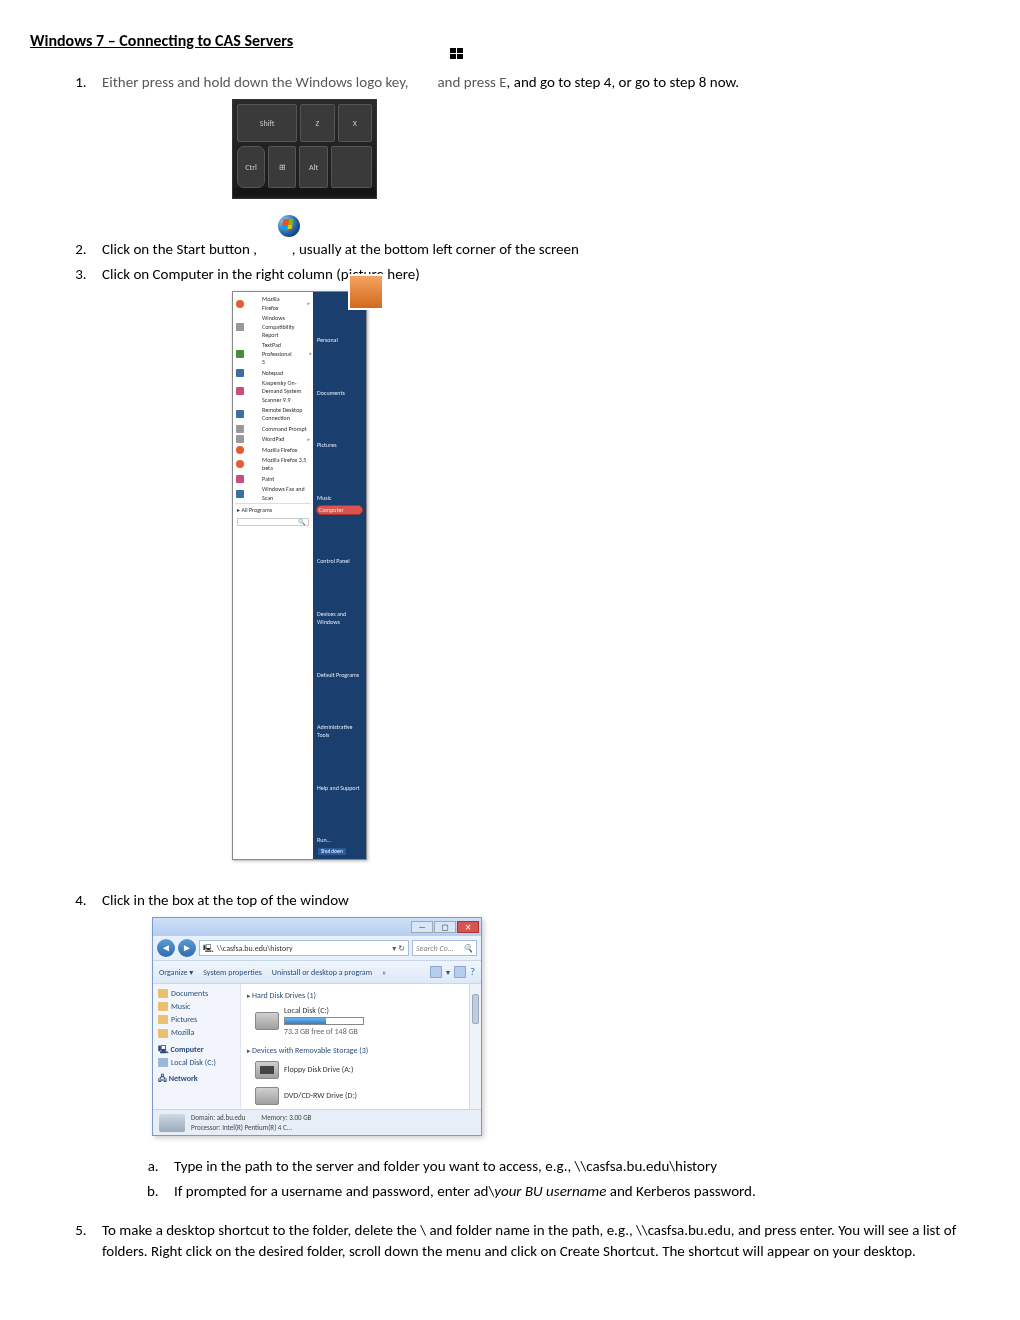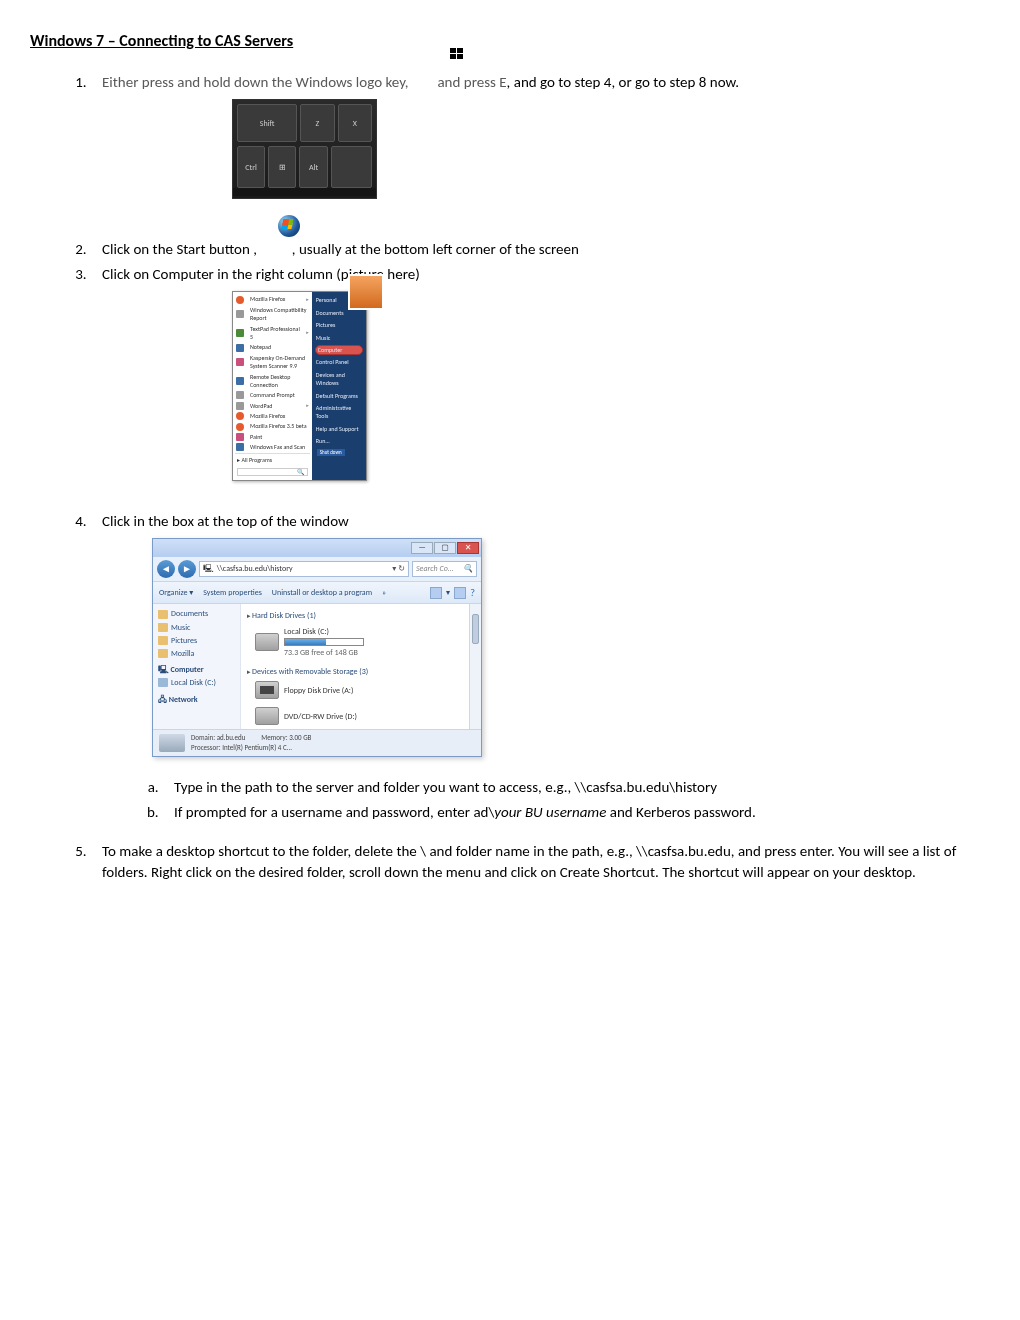--- a/index.html
+++ b/index.html
@@ -50,21 +50,21 @@
   .kbd-img .krow.top { top:4px; height:38px;}
   .kbd-img .krow.bot { top:46px; height:42px;}
   .kbd-img .key {
     background:#3a3a3a; border:1px solid #555; border-radius:2px;
     display:flex; align-items:center; justify-content:center;
     color:#ccc; font-size:8px;
   }
   .kbd-img .key.shift{flex:1.8;}
   .kbd-img .key.z{flex:1;}
   .kbd-img .key.x{flex:1;}
-  .kbd-img .key.ctrl{flex:1;}
+  .kbd-img .key.ctrl{flex:1;border-radius:7px;}
   .kbd-img .key.win{flex:1;}
   .kbd-img .key.alt{flex:1;}
   .kbd-img .key.sp{flex:1.5;}
   .kbd-img .space{position:absolute;bottom:2px;left:0;right:0;height:8px;background:#151515;}
   .win-logo-tiny {
     display:inline-block;width:14px;height:12px;vertical-align:middle;position:relative;
   }
   .win-logo-tiny .q{position:absolute;width:6px;height:5px;background:#000;}
   .win-logo-tiny .q1{left:0;top:0;}
   .win-logo-tiny .q2{left:7px;top:0;}
@@ -85,28 +85,28 @@
     transform:skewX(-10deg);
   }
   
   .startmenu {
     width:135px;border:1px solid #888;background:#fff;font-size:6px;
     box-shadow:1px 1px 3px rgba(0,0,0,.3);
   }
   .startmenu .frame{display:flex;}
   .startmenu .leftp{width:80px;background:#fff;padding:2px;}
   .startmenu .rightp{width:55px;background:#1a3e6e;color:#fff;padding:2px 3px;position:relative;}
-  .startmenu .pi{display:flex;align-items:center;gap:6px;padding:1px 1px;color:#333;}
+  .startmenu .pi{display:flex;align-items:center;gap:18px;padding:1px 1px;color:#333;}
   .startmenu .pi .ic{width:8px;height:8px;background:#999;border-radius:1px;flex-shrink:0;}
   .startmenu .pi.ff .ic{background:#e55b2d;border-radius:50%;}
   .startmenu .pi.gr .ic{background:#4a8b3a;}
   .startmenu .pi.bl .ic{background:#3a6ea5;}
   .startmenu .pi.pk .ic{background:#c94f7c;}
   .startmenu .ar{margin-left:auto;color:#888;font-size:5px;}
-  .startmenu .ri{padding:2px 1px;color:#dfe8f5;}
+  .startmenu .ri{padding:2px 1px;color:#dfe8f5;margin-top:40px;}
   .startmenu .ri.hl{background:#d9534f;border:1px solid #a33;border-radius:6px;padding:0 2px;margin:1px 0;}
   .startmenu .avatar{position:absolute;top:-18px;right:-18px;width:36px;height:36px;background:linear-gradient(#f4a460,#d2691e);border:2px solid #fff;}
   .startmenu .allp{border-top:1px solid #ddd;padding:2px;color:#333;}
   .startmenu .search{border:1px solid #ccc;margin:2px;height:8px;display:flex;align-items:center;justify-content:flex-end;padding:0 2px;}
   .startmenu .shut{display:inline-block;background:#2a5a9e;border:1px solid #1a3e6e;color:#fff;padding:0 3px;margin:1px;font-size:5px;}
   
   .explorer {
     width:330px;border:1px solid #7a9ac7;background:#eef3fa;font-size:8px;color:#333;
     box-shadow:2px 2px 5px rgba(0,0,0,.2);
   }

